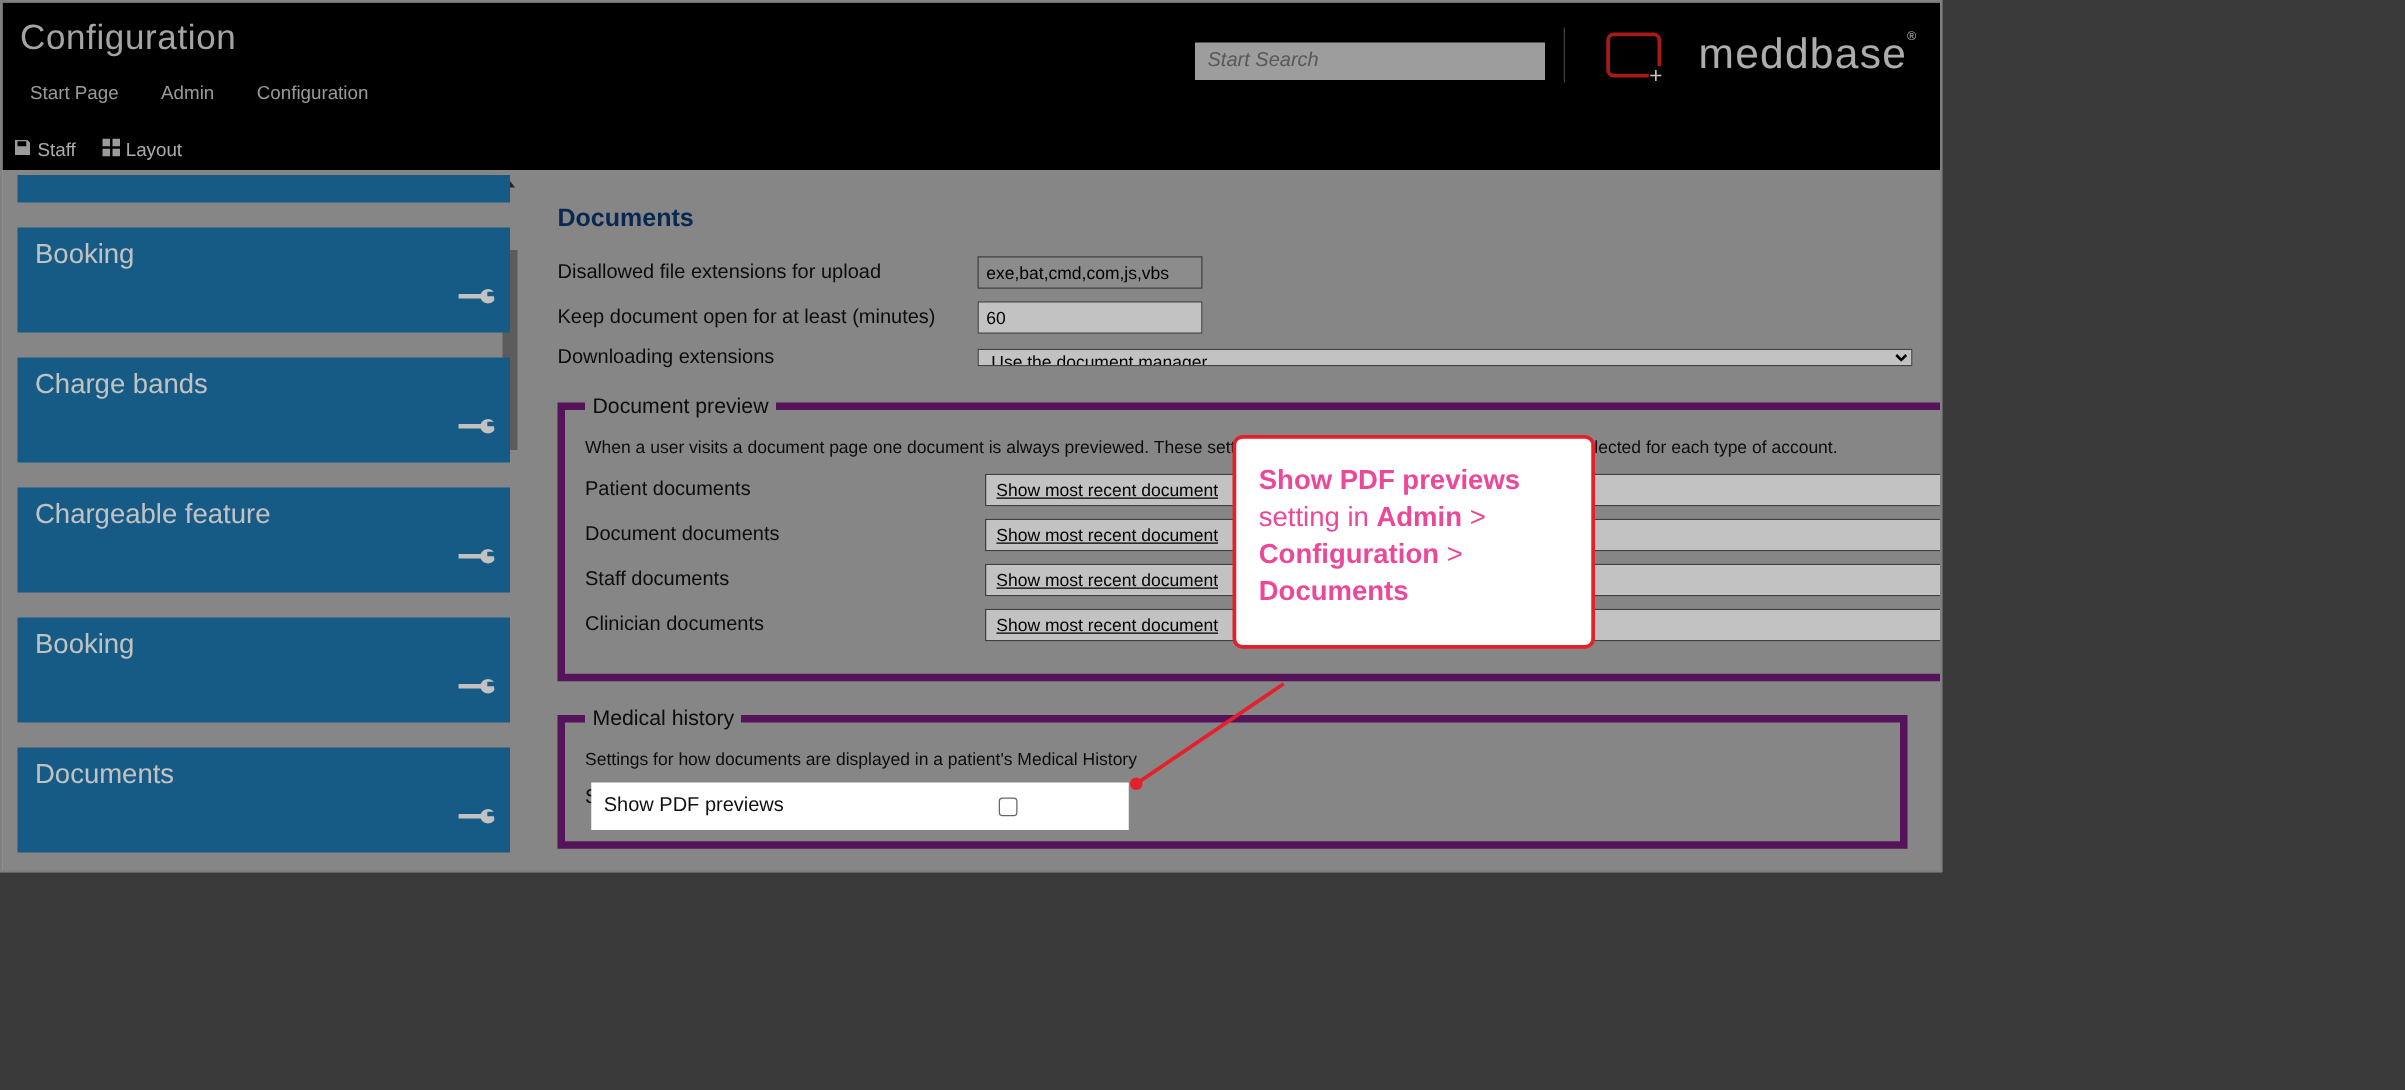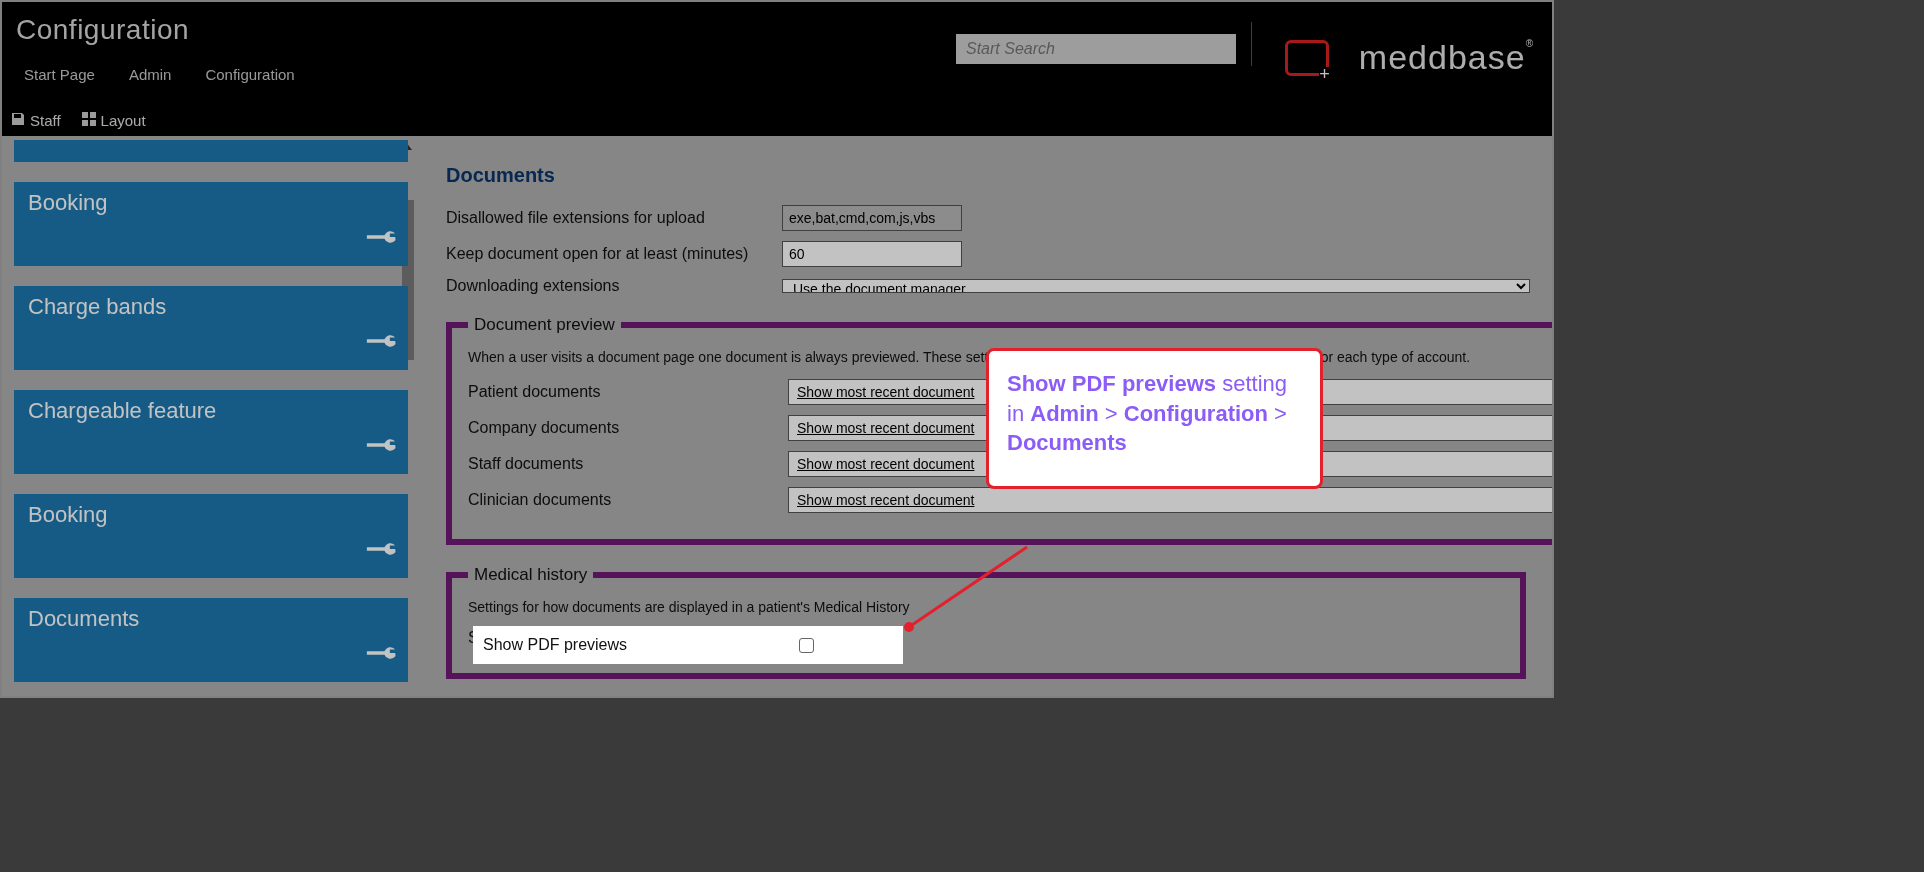--- a/index.html
+++ b/index.html
@@ -46,21 +46,21 @@
     width: 280px; height: 30px;
     background: #cfcfcf;
     border: none;
     padding: 0 10px;
     font-style: italic;
     font-size: 16px;
     color: #444;
   }
   .logo {
     position: absolute;
-    right: 18px; top: 36px;
+    right: 18px; top: 22px;
     display: flex; align-items: center;
     gap: 30px;
   }
   .logo-mark {
     width: 44px; height: 36px;
     border: 3px solid #d22;
     border-radius: 6px;
     position: relative;
   }
   .logo-mark::after {
@@ -202,28 +202,28 @@
     width:15px; height:15px;
     border:1px solid #666;
     border-radius:3px;
     background:#fff;
     display:inline-block;
   }
   
   .callout {
     position: absolute;
     left: 984px; top: 346px;
-    width: 337px;
+    width: 290px;
     background: #fff;
     border: 3px solid #e4202c;
     border-radius: 8px;
     padding: 18px 18px 28px 18px;
     font-size: 22px;
     line-height: 1.35;
-    color: #8b5cf6;
+    color: #ec4899;
     z-index: 60;
   }
   .callout b { font-weight: 700; }
   .callout-line {
     position: absolute;
     z-index: 60;
   }
   
   .highlight-row {
     position:absolute;
@@ -342,21 +342,21 @@
 
       <fieldset>
         <legend>Document preview</legend>
         <div class="fs-desc">When a user visits a document page one document is always previewed. These settings allow you to control which document is selected for each type of account.</div>
 
         <div class="form-row">
           <label style="width:320px">Patient documents</label>
           <select class="select-730"><option>Show most recent document</option></select>
         </div>
         <div class="form-row">
-          <label style="width:320px">Company documents</label>
+          <label style="width:320px">Document documents</label>
           <select class="select-730"><option>Show most recent document</option></select>
         </div>
         <div class="form-row">
           <label style="width:320px">Staff documents</label>
           <select class="select-730"><option>Show most recent document</option></select>
         </div>
         <div class="form-row">
           <label style="width:320px">Clinician documents</label>
           <select class="select-730"><option>Show most recent document</option></select>
         </div>

